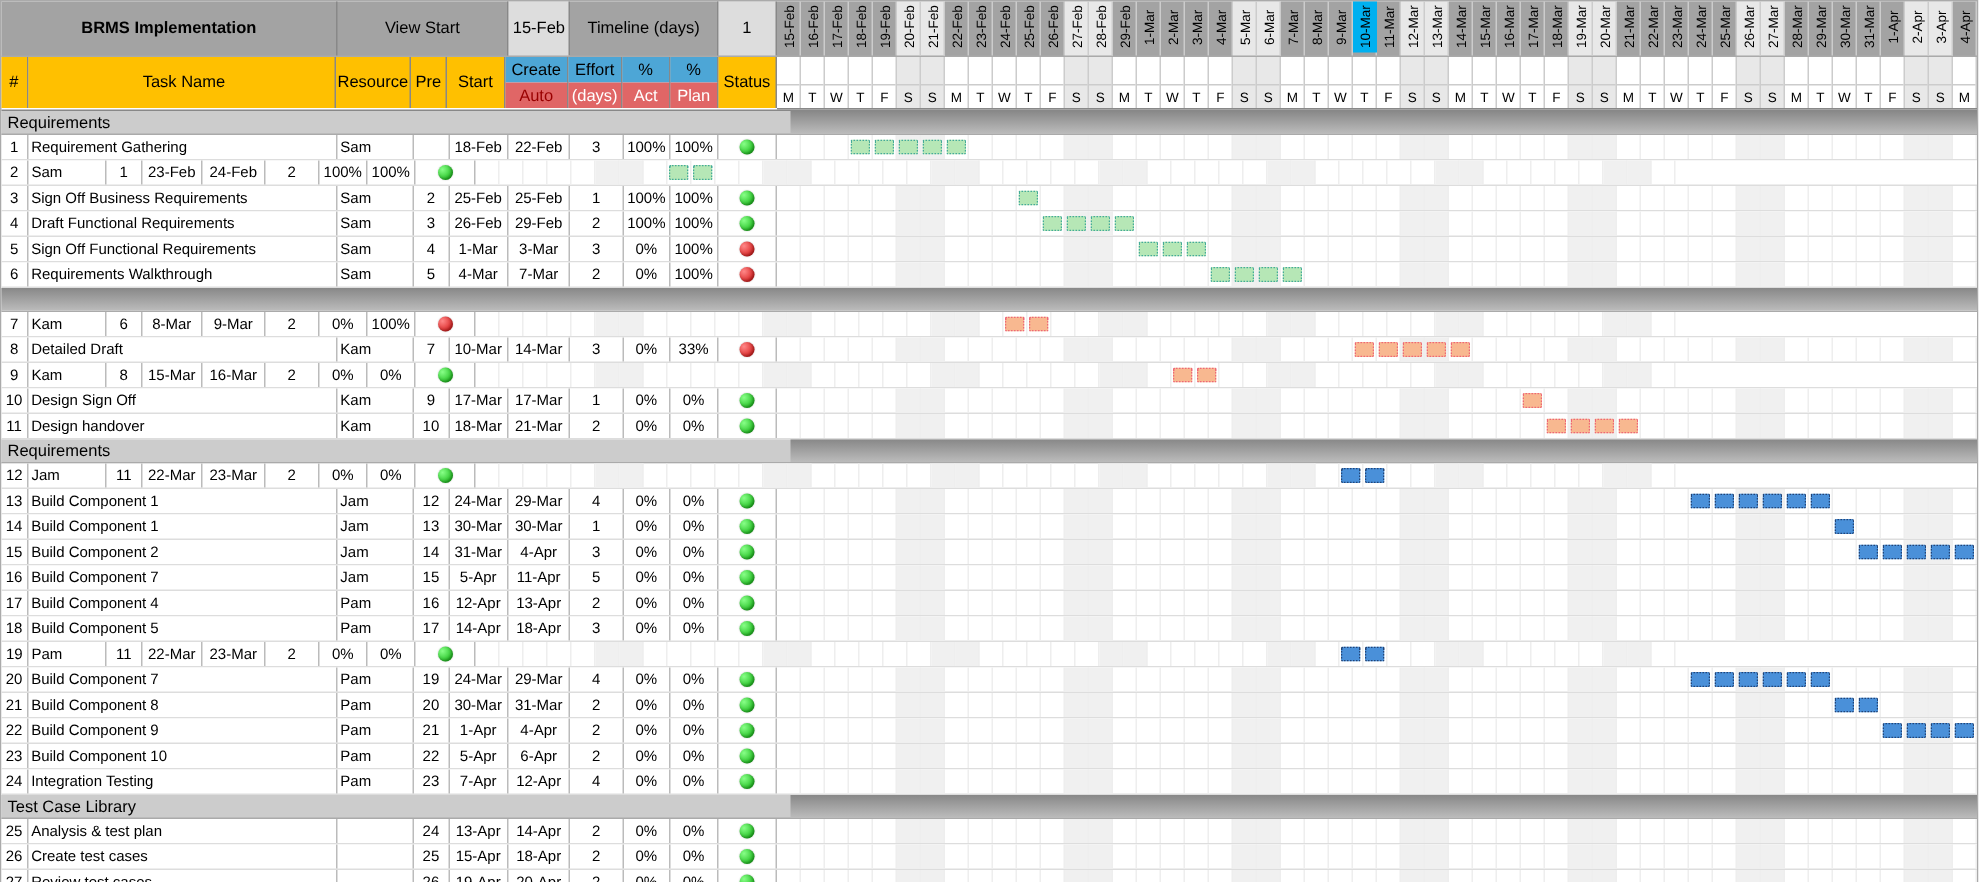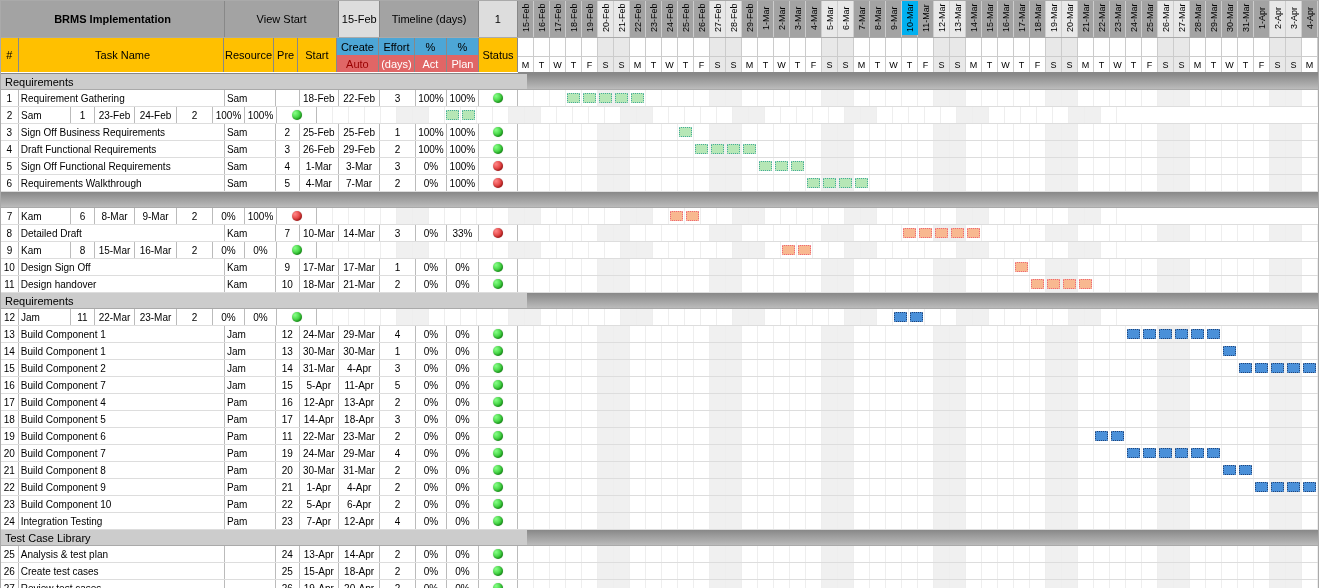--- a/index.html
+++ b/index.html
@@ -1660,21 +1660,20 @@
           <div class="gcell"></div>
           <div class="gcell"></div>
           <div class="gcell"></div>
           <div class="gcell weekend"></div>
           <div class="gcell weekend"></div>
           <div class="gcell"></div>
         </div>
       </div>
       <div class="task-row">
         <div class="cell col-num">19</div>
-        <div class="cell col-task left">Build Component 6</div>
         <div class="cell col-res left">Pam</div>
         <div class="cell col-pre">11</div>
         <div class="cell col-start">22-Mar</div>
         <div class="cell col-finish">23-Mar</div>
         <div class="cell col-effort">2</div>
         <div class="cell col-pact">0%</div>
         <div class="cell col-pplan">0%</div>
         <div class="cell col-status">
           <span class="status-dot green"></span>
         </div>

